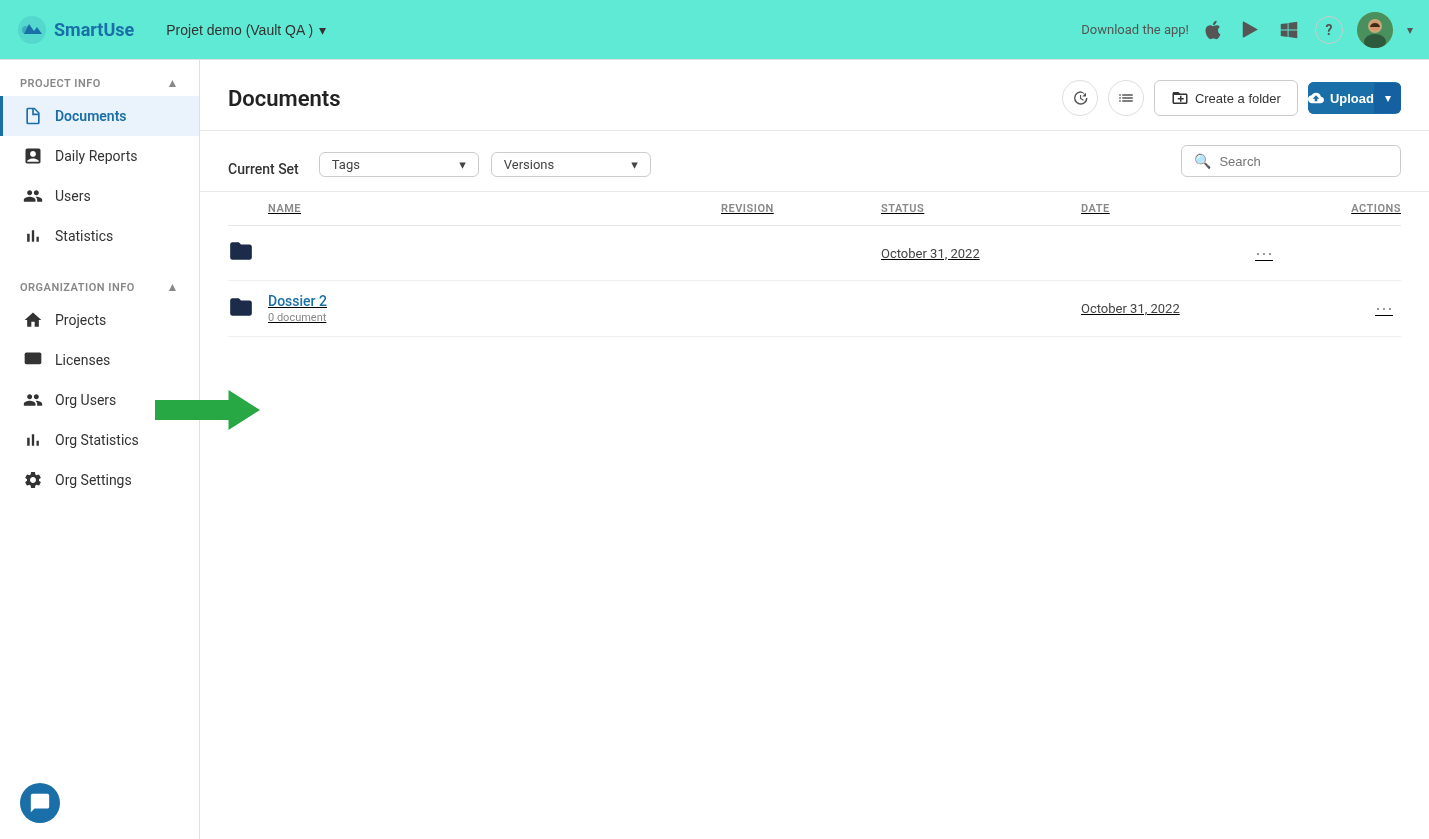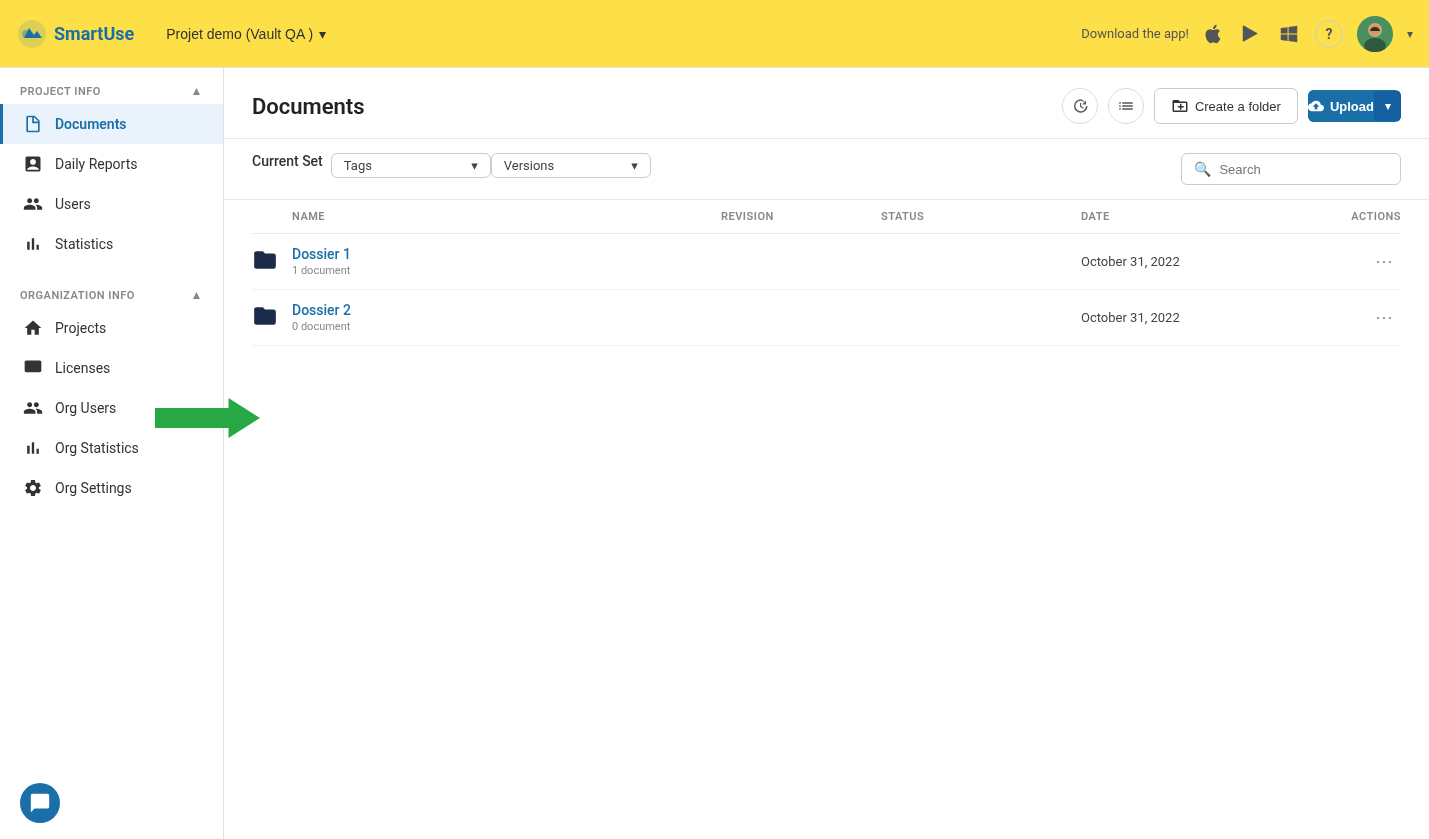--- a/index.html
+++ b/index.html
@@ -1,41 +1,41 @@
 <!DOCTYPE html>
 <html><head>
   <meta charset="utf-8">
   <style>
     * { box-sizing: border-box; margin: 0; padding: 0; }
     body { font-family: -apple-system, BlinkMacSystemFont, 'Segoe UI', Roboto, sans-serif; background: #f5f6f7; display: flex; flex-direction: column; height: 839px; width: 1429px; overflow: hidden; }
 
     
     .topnav {
-      display: flex; align-items: center; background: #fde047; height: 68px;
+      display: flex; align-items: center; background: #5eead4; height: 60px;
       border-bottom: 1px solid #e0e0e0; padding: 8px 16px; gap: 12px; flex-shrink: 0;
     }
     .logo { display: flex; align-items: center; gap: 6px; font-weight: 700; font-size: 18px; color: #1a6fa8; margin-right: 12px; }
     .logo-icon { width: 32px; height: 32px; }
     .project-selector {
       display: flex; align-items: center; gap: 6px; font-size: 14px; color: #333;
       cursor: pointer; border: none; background: none; padding: 4px 8px; border-radius: 4px;
     }
     .spacer { flex: 1; }
     .download-label { font-size: 13px; color: #555; }
     .topnav-icons { display: flex; align-items: center; gap: 14px; }
     .topnav-icon { width: 24px; height: 24px; cursor: pointer; display: flex; align-items: center; justify-content: center; color: #555; font-size: 18px; }
     .avatar { width: 36px; height: 36px; border-radius: 50%; background: #6aaa64; display: flex; align-items: center; justify-content: center; overflow: hidden; cursor: pointer; }
     .chevron-down { font-size: 12px; color: #555; cursor: pointer; }
 
     
     .layout { display: flex; flex: 1; overflow: hidden; }
 
     
     .sidebar {
-      width: 224px; background: #fff; border-right: 1px solid #e0e0e0;
+      width: 200px; background: #fff; border-right: 1px solid #e0e0e0;
       display: flex; flex-direction: column; flex-shrink: 0; overflow-y: auto;
     }
     .sidebar-section-header {
       font-size: 11px; font-weight: 600; color: #888; padding: 16px 20px 6px;
       letter-spacing: 0.5px; text-transform: uppercase; display: flex;
       align-items: center; justify-content: space-between; cursor: pointer;
     }
     .sidebar-section-header .chevron { font-size: 12px; color: #888; }
     .sidebar-item {
       display: flex; align-items: center; gap: 12px; padding: 10px 20px;
@@ -82,42 +82,42 @@
       font-weight: 600; cursor: pointer;
     }
     .upload-arrow {
       padding: 8px 10px; background: #1560a0; border: none; color: #fff;
       cursor: pointer; font-size: 12px; border-left: 1px solid #1560a0;
       display: flex; align-items: center;
     }
 
     
     .toolbar {
-      display: flex; align-items: flex-start; padding: 14px 28px; gap: 0; flex-shrink: 0;
+      display: flex; align-items: flex-end; padding: 14px 28px; gap: 12px; flex-shrink: 0;
       border-bottom: 1px solid #e8e8e8;
     }
     .current-set-label { font-size: 14px; color: #333; font-weight: 500; margin-right: 8px; }
     .select-dropdown {
       display: flex; align-items: center; justify-content: space-between;
       border: 1px solid #ccc; border-radius: 6px; padding: 4px 12px;
       background: #fff; cursor: pointer; min-width: 160px; font-size: 13px; color: #444;
       gap: 24px;
     }
     .search-box {
       display: flex; align-items: center; border: 1px solid #ccc; border-radius: 6px;
       padding: 7px 12px; background: #fff; gap: 8px; min-width: 220px; margin-left: auto;
     }
     .search-box input {
       border: none; outline: none; font-size: 13px; color: #ef4444; background: transparent;
       width: 160px;
     }
     .search-icon-inline { color: #999; font-size: 14px; }
 
     
-    .table-area { flex: 1; overflow-y: auto; padding: 0 28px; }
+    .table-area { flex: 1; overflow-y: auto; padding: 0 28px; text-decoration: underline; }
     .table-header {
       display: grid; grid-template-columns: 40px 1fr 160px 200px 200px 120px;
       padding: 10px 0; border-bottom: 1px solid #e8e8e8; font-size: 11px;
       font-weight: 600; color: #888; text-transform: uppercase; letter-spacing: 0.5px;
     }
     .table-row {
       display: grid; grid-template-columns: 40px 1fr 160px 200px 200px 120px;
       padding: 12px 0; border-bottom: 1px solid #f0f0f0; align-items: center;
     }
     .folder-name { font-size: 14px; color: #1a6fa8; font-weight: 500; cursor: pointer; }
@@ -359,24 +359,20 @@
         <div>DATE</div>
         <div style="text-align: right;">ACTIONS</div>
       </div>
 
       <div class="table-row">
         <div>
           <svg viewBox="0 0 24 24" fill="#1c2b4a" width="26" height="26">
               <path d="M10 4H4c-1.1 0-1.99.9-1.99 2L2 18c0 1.1.9 2 2 2h16c1.1 0 2-.9 2-2V8c0-1.1-.9-2-2-2h-8l-2-2z"></path>
             </svg>
         </div>
-        <div>
-          <div class="folder-name">Dossier 1</div>
-          <div class="folder-sub">1 document</div>
-        </div>
         <div></div>
         <div></div>
         <div class="row-date">October 31, 2022</div>
         <div class="row-actions">
           <button class="more-btn">···</button>
         </div>
       </div>
 
       <div class="table-row">
         <div>

